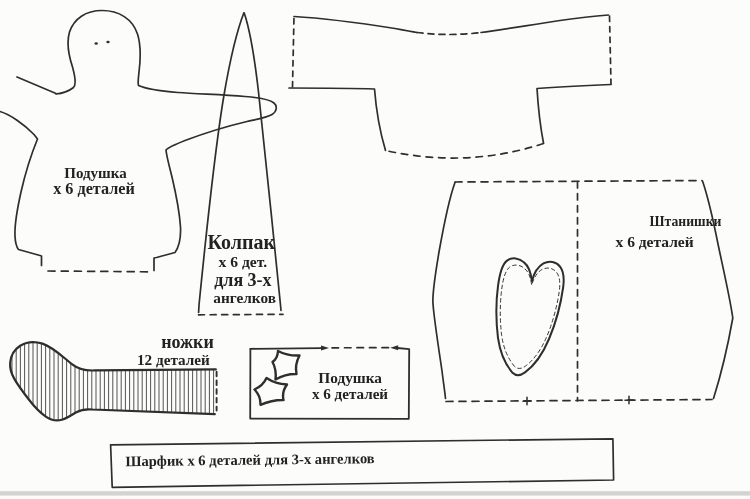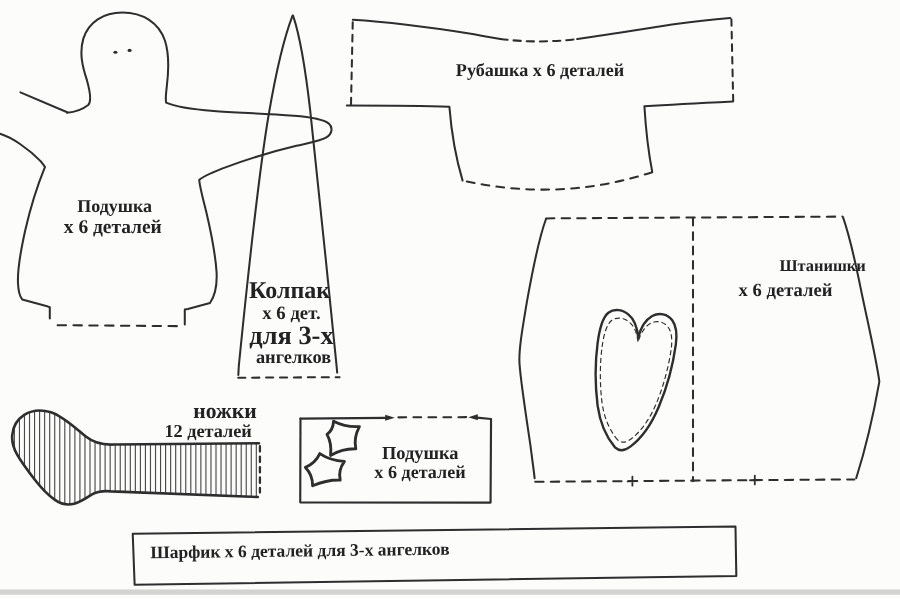--- a/index.html
+++ b/index.html
@@ -131,24 +131,23 @@
 
       <rect x="0" y="491.2" width="750" height="4.4" fill="#bdbdbd" opacity="0.66" stroke="none"></rect>
     </g>
   </svg>
 
   <div class="lbl" style="left:95.5px;top:172.5px;font-size:15px;">Подушка</div>
   <div class="lbl" style="left:94px;top:188.5px;font-size:16.2px;">х 6 деталей</div>
 
   <div class="lbl" style="left:241.3px;top:242.3px;font-size:20px;text-align:center;">Колпак</div>
   <div class="lbl" style="left:242.9px;top:261.9px;font-size:15.6px;">х 6 дет.</div>
-  <div class="lbl" style="left:242.9px;top:280px;font-size:22px;">для 3-х</div>
+  <div class="lbl" style="left:242.9px;top:280px;font-size:18px;">для 3-х</div>
   <div class="lbl" style="left:244.6px;top:298.2px;font-size:15.3px;">ангелков</div>
 
-  <div class="lbl" style="left:450px;top:59.8px;font-size:15.1px;">Рубашка х 6 деталей</div>
 
   <div class="lbl" style="left:653.5px;top:222px;font-size:13.7px;margin-left:32px;">Штанишки</div>
   <div class="lbl" style="left:654.6px;top:242px;font-size:15.5px;">х 6 деталей</div>
 
   <div class="lbl" style="left:187.5px;top:342px;font-size:18px;">ножки</div>
   <div class="lbl" style="left:173.4px;top:360px;font-size:15.2px;text-align:center;">12 деталей</div>
 
   <div class="lbl" style="left:350.2px;top:377.5px;font-size:15.3px;">Подушка</div>
   <div class="lbl" style="left:350px;top:395px;font-size:15.1px;">х 6 деталей</div>
 

